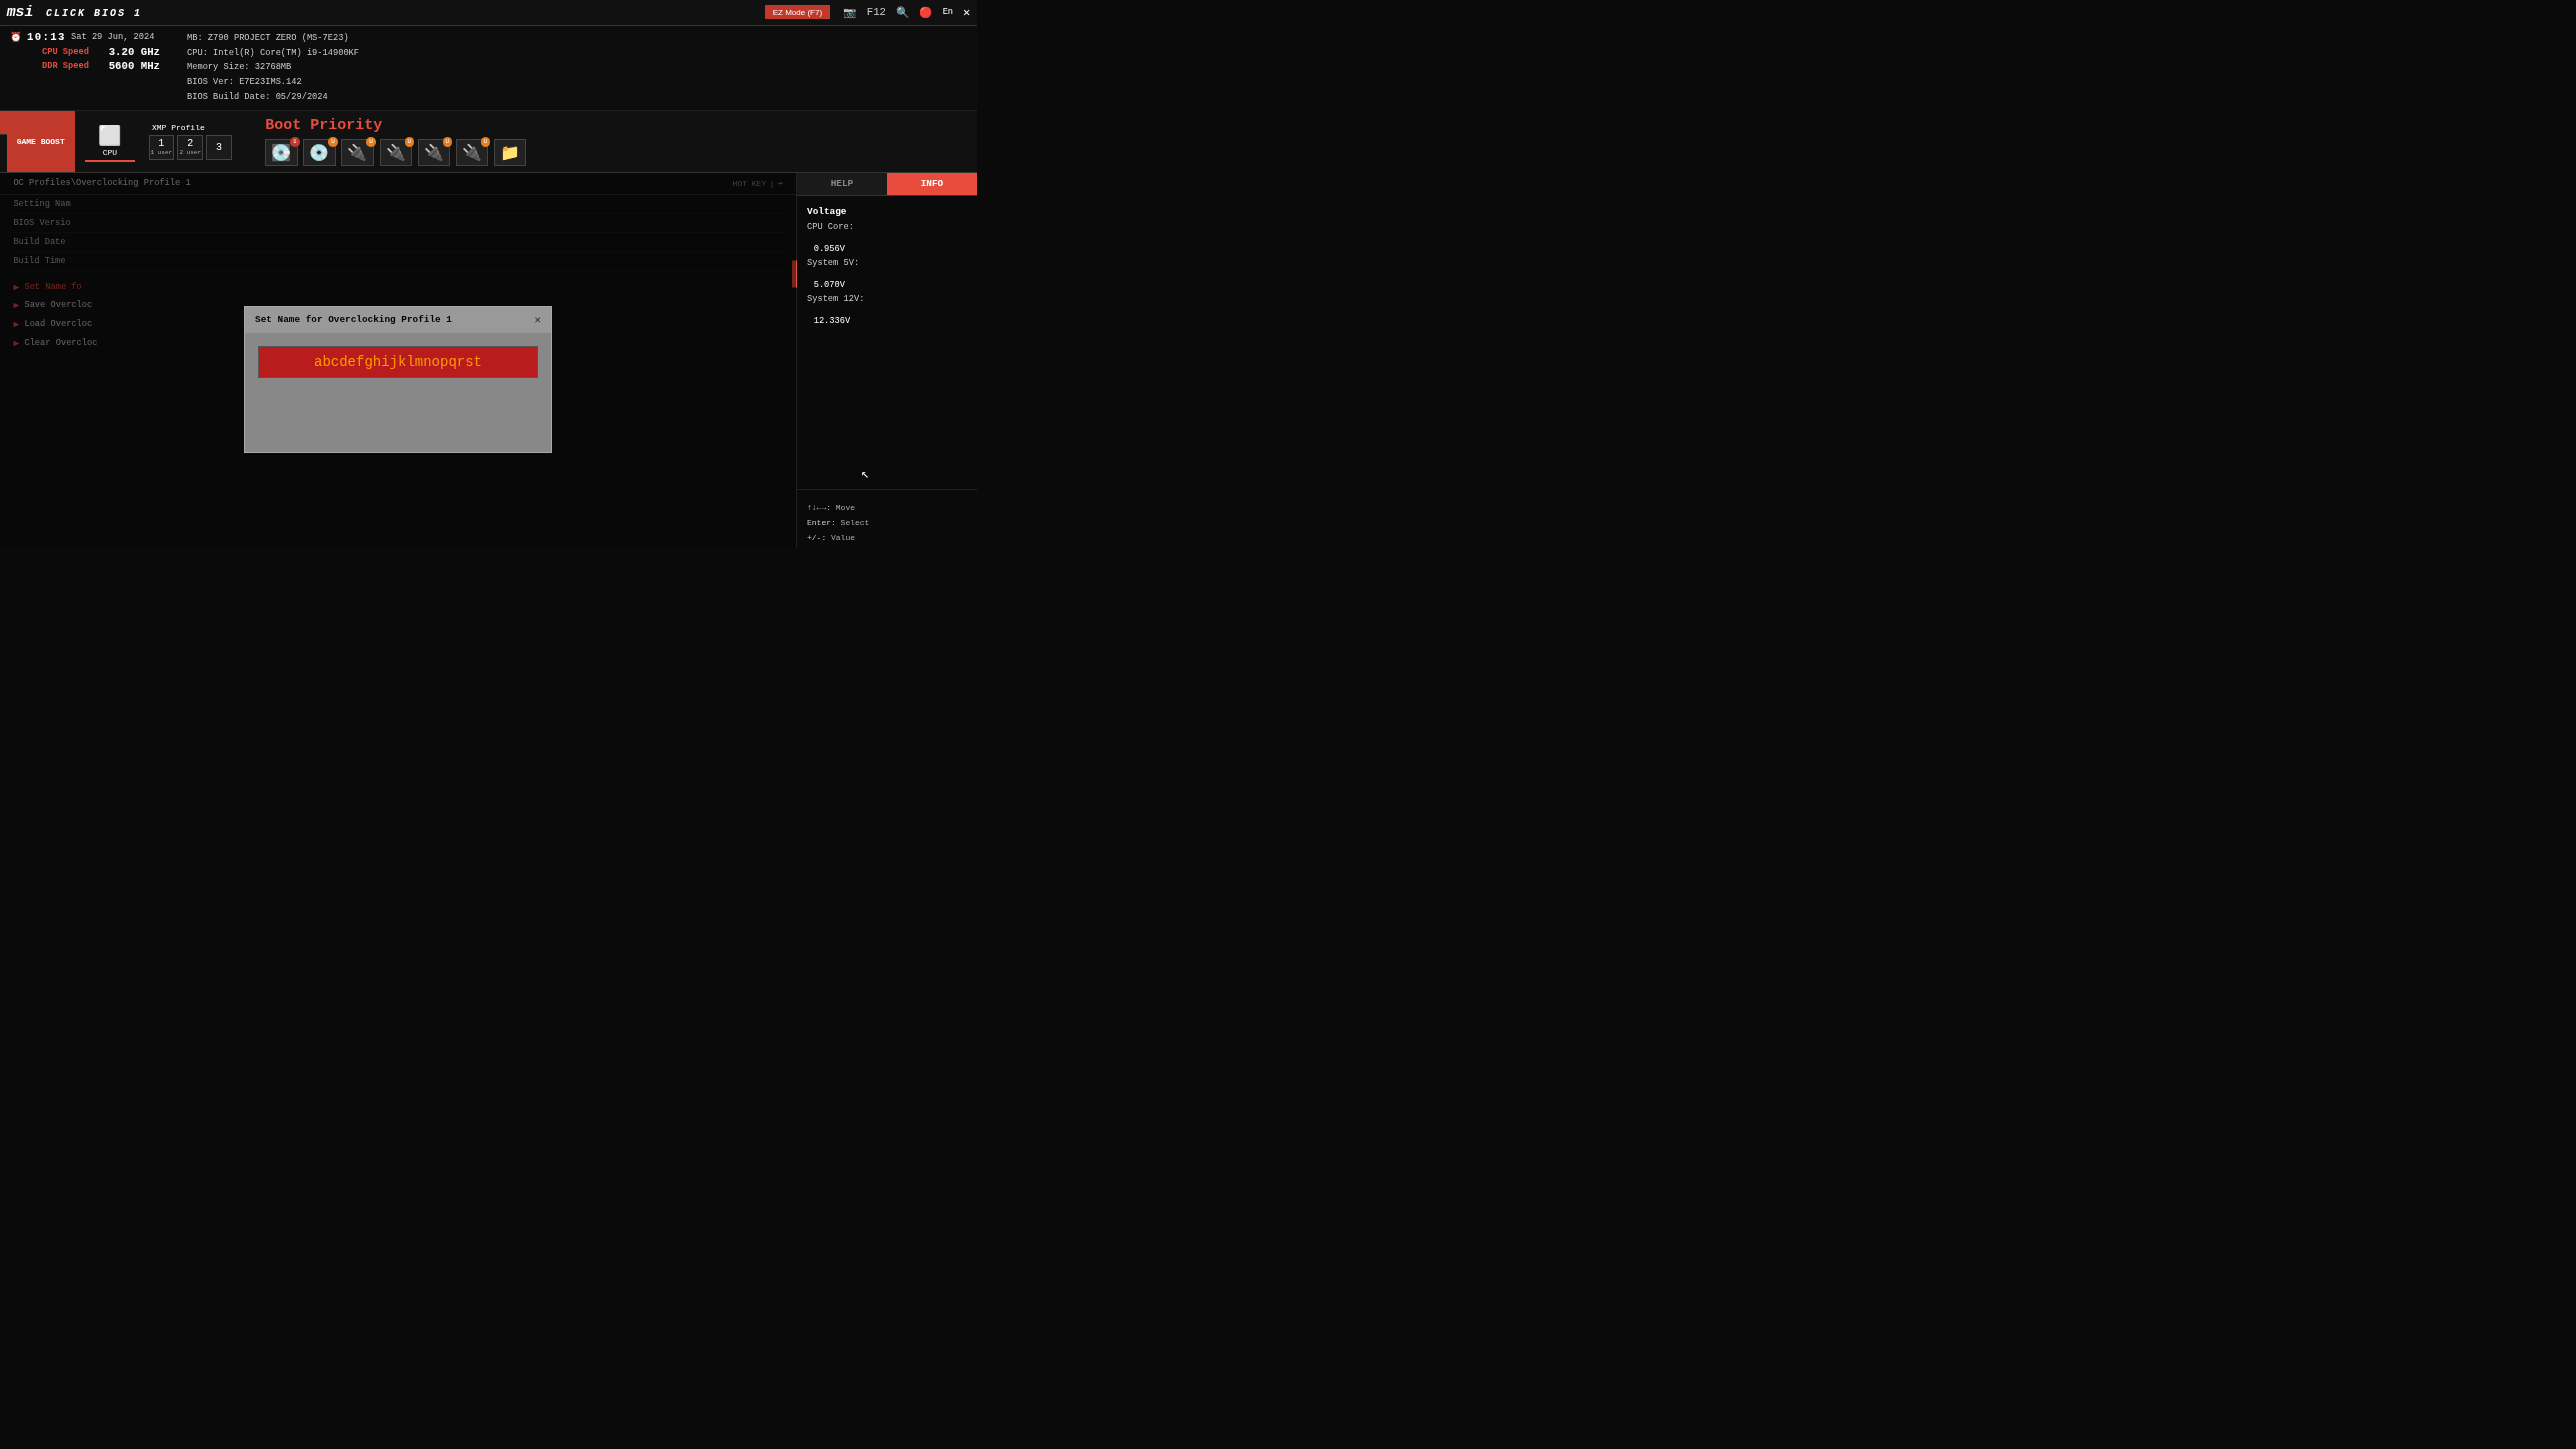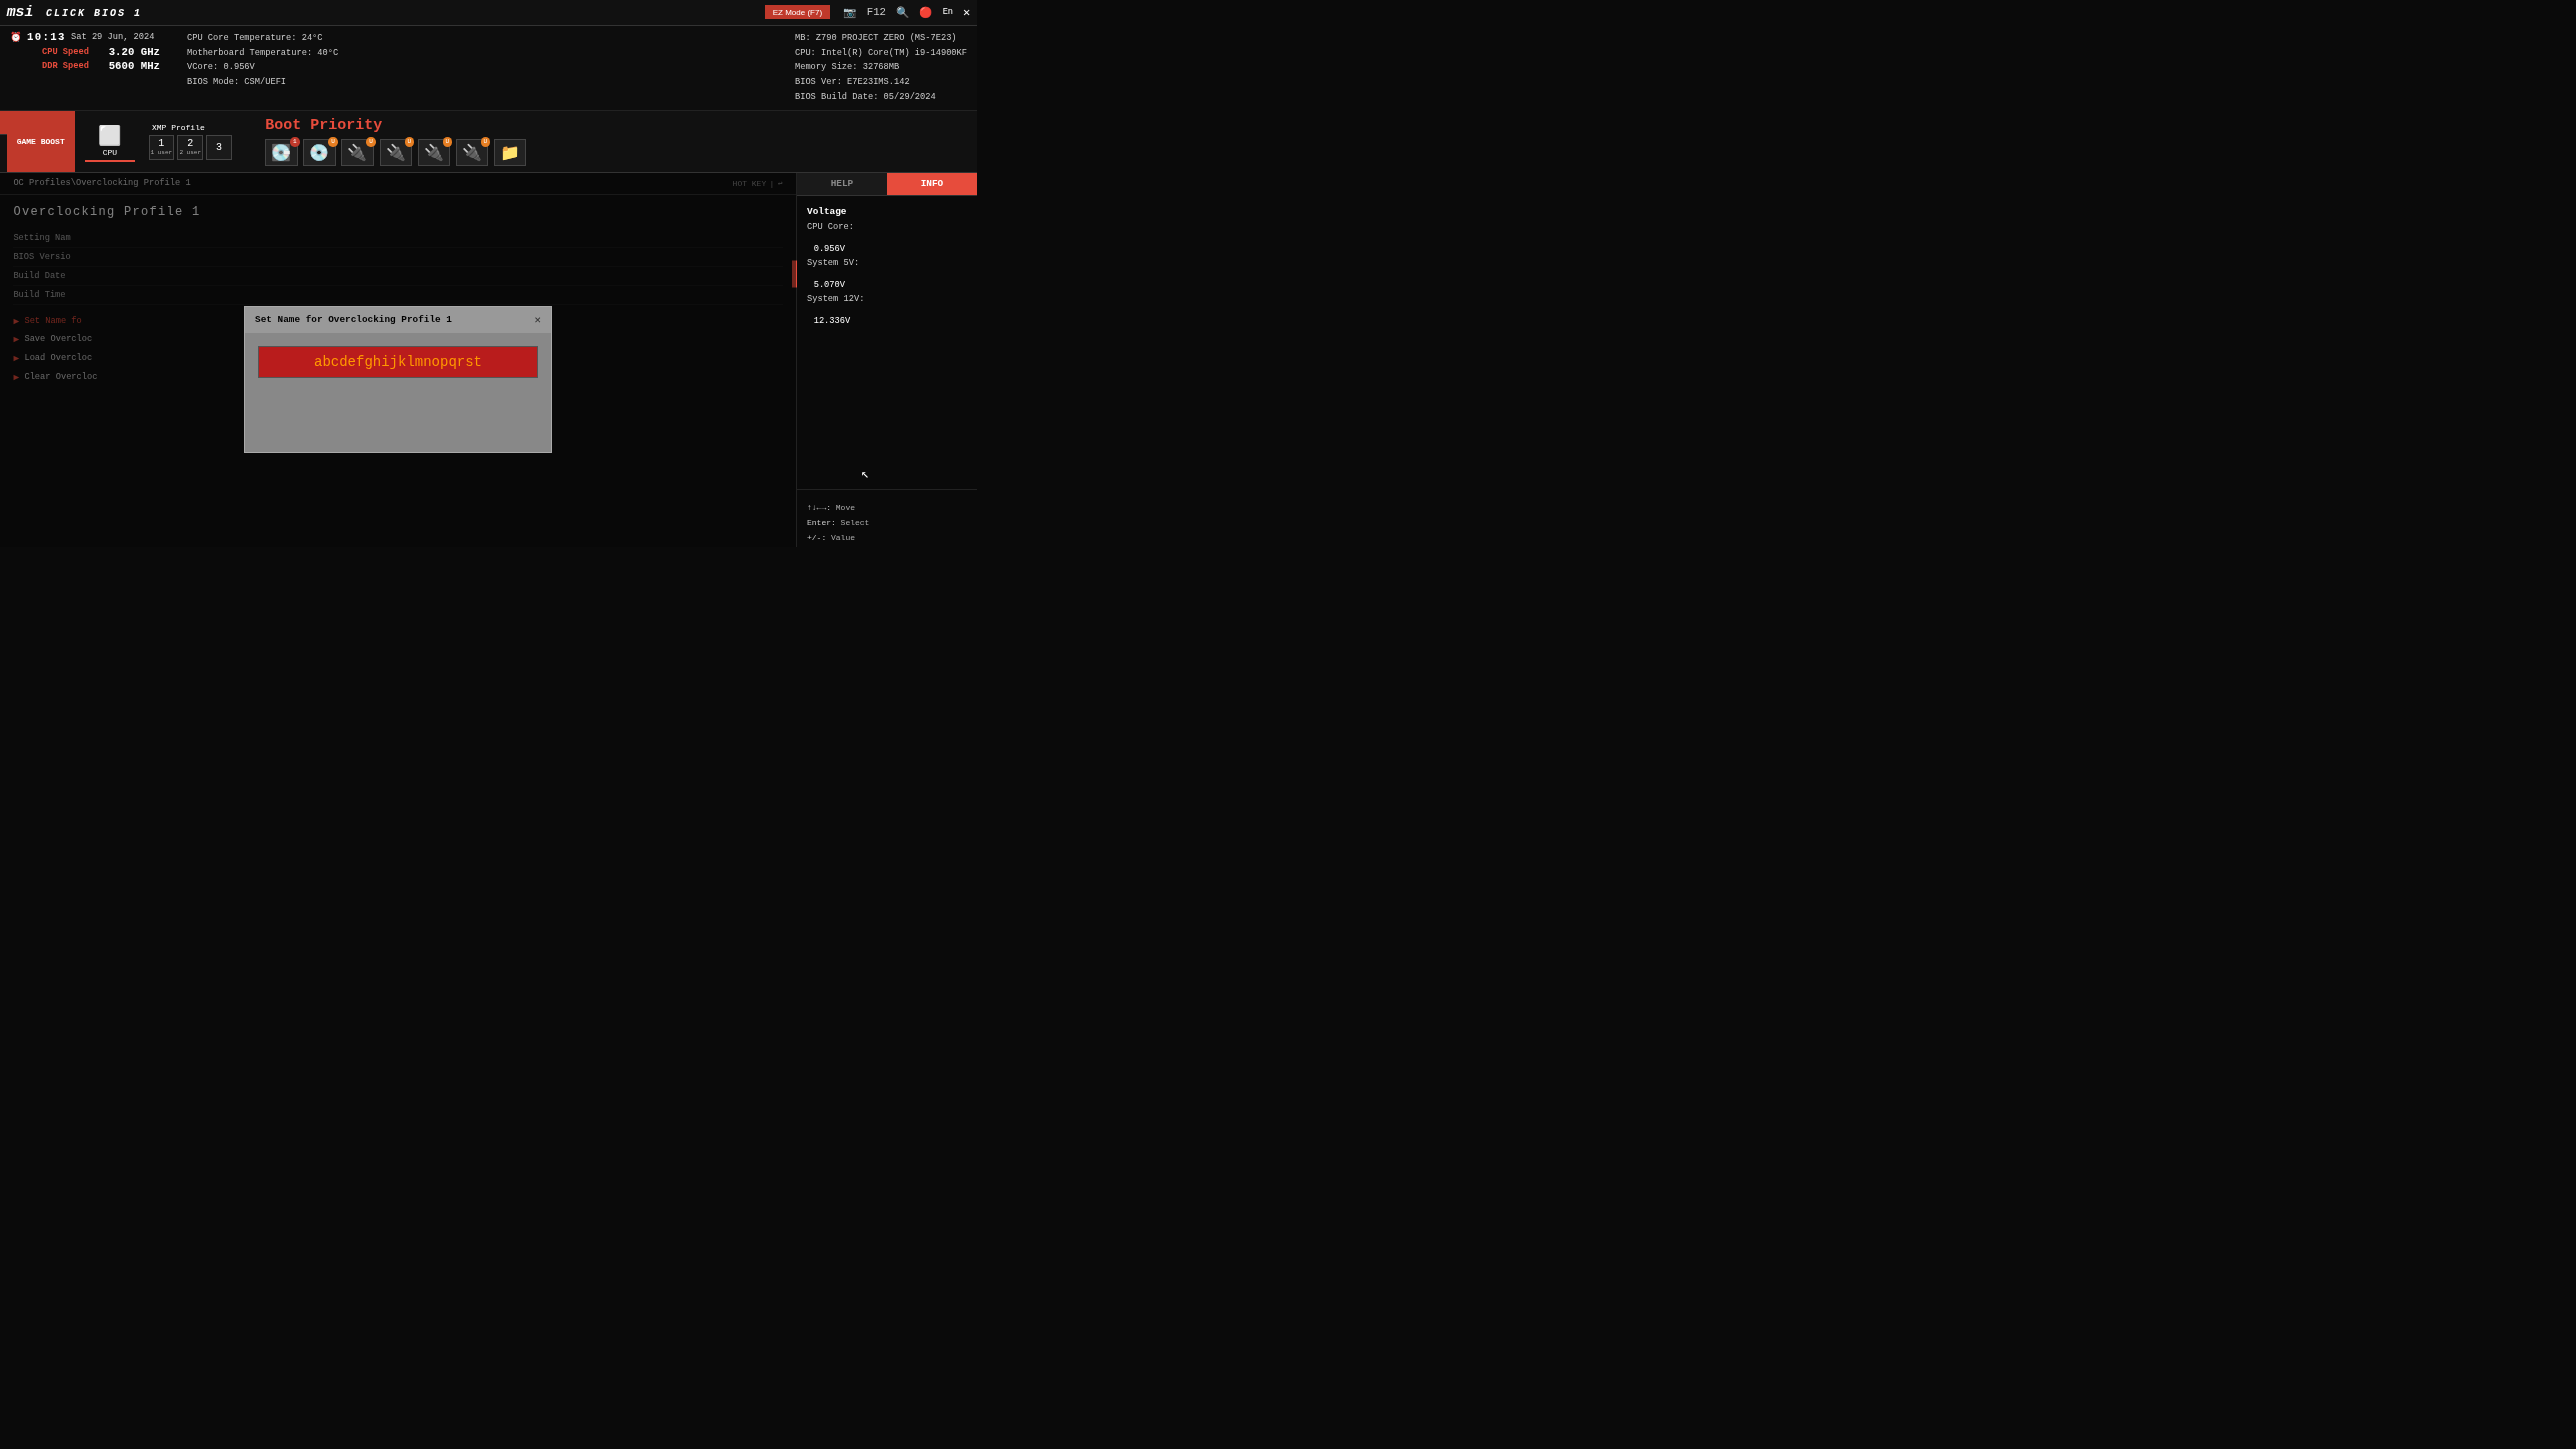--- a/index.html
+++ b/index.html
@@ -399,26 +399,20 @@
     </div>
     <div class="speed-row">
       <span class="speed-label">CPU Speed</span>
       <span class="speed-val">3.20 GHz</span>
     </div>
     <div class="speed-row">
       <span class="speed-label">DDR Speed</span>
       <span class="speed-val">5600 MHz</span>
     </div>
   </div>
-  <div class="info-mid">
-    <div>CPU Core Temperature: 24°C</div>
-    <div>Motherboard Temperature: 40°C</div>
-    <div>VCore: 0.956V</div>
-    <div>BIOS Mode: CSM/UEFI</div>
-  </div>
   <div class="info-right">
     <div>MB: Z790 PROJECT ZERO (MS-7E23)</div>
     <div>CPU: Intel(R) Core(TM) i9-14900KF</div>
     <div>Memory Size: 32768MB</div>
     <div>BIOS Ver: E7E23IMS.142</div>
     <div>BIOS Build Date: 05/29/2024</div>
   </div>
 </div>
 
 <div style="display:flex; align-items:stretch; border-bottom:0.7px solid #333; background:#111;">
@@ -490,21 +484,20 @@
   <div class="main-content">
     <div class="breadcrumb-bar">
       <span>OC Profiles\Overclocking Profile 1</span>
       <div class="hotkey-area">
         <span>HOT KEY</span>
         <span>|</span>
         <span style="cursor:pointer;">↩</span>
       </div>
     </div>
 
-    <div class="profile-title">Overclocking Profile 1</div>
 
     <div class="settings-table">
       <div class="settings-row">
         <span class="settings-key">Setting Nam</span>
         <span class="settings-val"></span>
       </div>
       <div class="settings-row">
         <span class="settings-key">BIOS Versio</span>
         <span class="settings-val"></span>
       </div>

